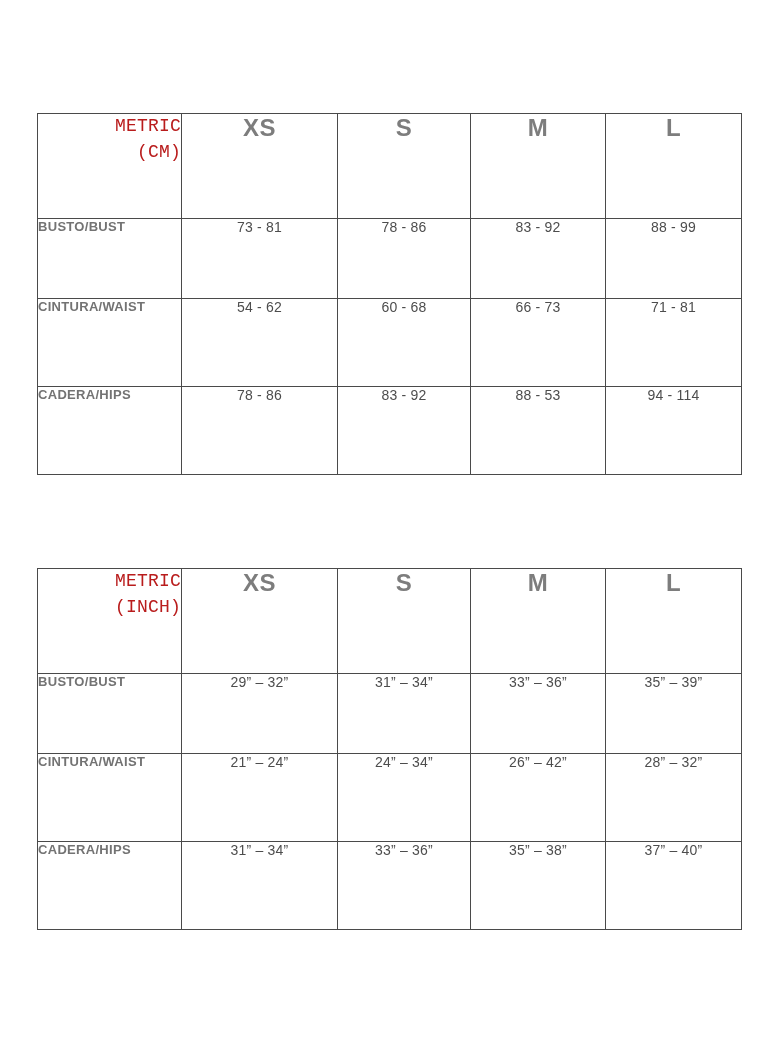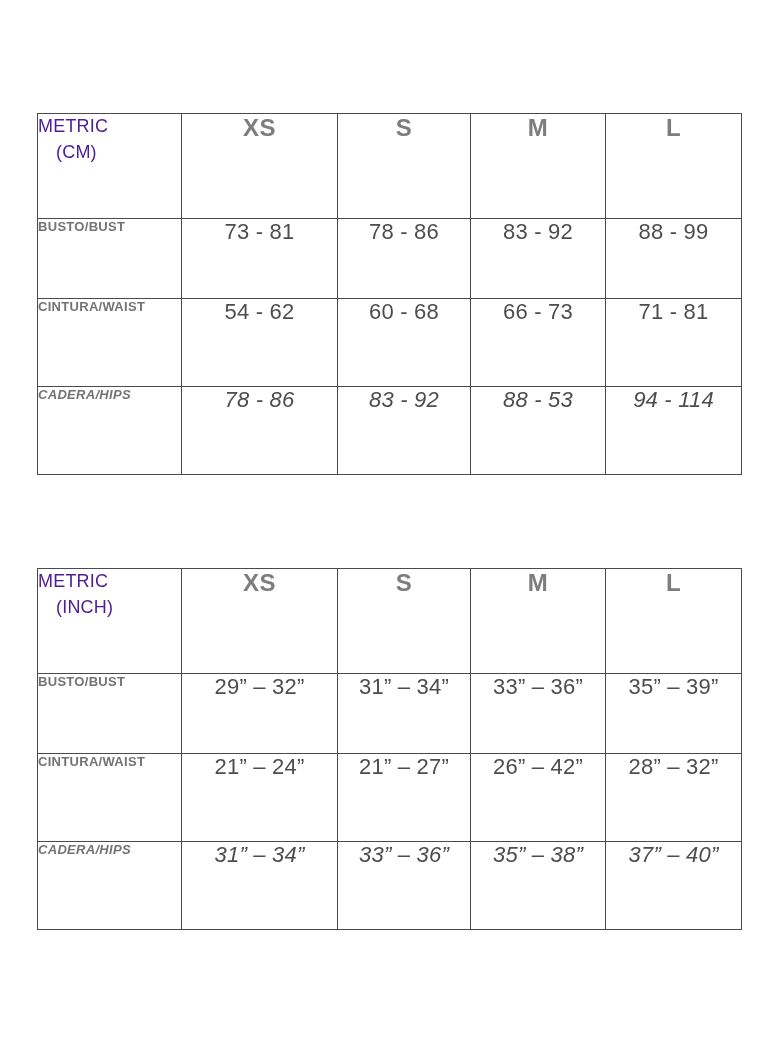--- a/index.html
+++ b/index.html
@@ -67,31 +67,32 @@
   .col-label  { width: 144px; }
   .col-xs     { width: 156px; }
   .col-s      { width: 133px; }
   .col-m      { width: 135px; }
   .col-l      { width: 136px; }
 
   
   .row-head  td, .row-head th { height: 104px; }
   .row-body  td { height: 79px; }
   .row-body2 td { height: 87px; }
-  .row-body3 td { height: 87px; font-style: italic; }
+  .row-body3 td { height: 87px; }
 
   
   .hdr-metric {
     padding: 18px 0 0 12px;
-    text-align: left;
+    text-align: right;
     font-weight: normal;
     font-size: 18px;
     line-height: 1.42;
-    color: #4c1d95;
+    color: #b91c1c;
     letter-spacing: 0.2px;
+    font-family: Liberation Mono, monospace;
   }
   .hdr-metric .unit { display: block; margin-left: 18px; }
 
   
   .hdr-size {
     text-align: center;
     font-weight: bold;
     font-size: 24px;
     color: #7d7d7d;
     padding-top: 22px;
@@ -104,21 +105,21 @@
     text-align: left;
     font-size: 13px;
     font-weight: bold;
     color: #737373;
     letter-spacing: 0.3px;
   }
 
   
   .cell-value {
     text-align: center;
-    font-size: 22px;
+    font-size: 14px;
     color: #4d4d4d;
     padding-top: 14px;
     letter-spacing: 0.2px;
   }
 </style>
 </head>
 <body>
 
 <div class="page">
 
@@ -213,21 +214,21 @@
       <tr class="row-body">
         <td class="cell-label">BUSTO/BUST</td>
         <td class="cell-value">29” – 32”</td>
         <td class="cell-value">31” – 34”</td>
         <td class="cell-value">33” – 36”</td>
         <td class="cell-value">35” – 39”</td>
       </tr>
       <tr class="row-body2">
         <td class="cell-label">CINTURA/WAIST</td>
         <td class="cell-value">21” – 24”</td>
-        <td class="cell-value">21” – 27”</td>
+        <td class="cell-value">24” – 34”</td>
         <td class="cell-value">26” – 42”</td>
         <td class="cell-value">28” – 32”</td>
       </tr>
       <tr class="row-body3">
         <td class="cell-label">CADERA/HIPS</td>
         <td class="cell-value">31” – 34”</td>
         <td class="cell-value">33” – 36”</td>
         <td class="cell-value">35” – 38”</td>
         <td class="cell-value">37” – 40”</td>
       </tr>

